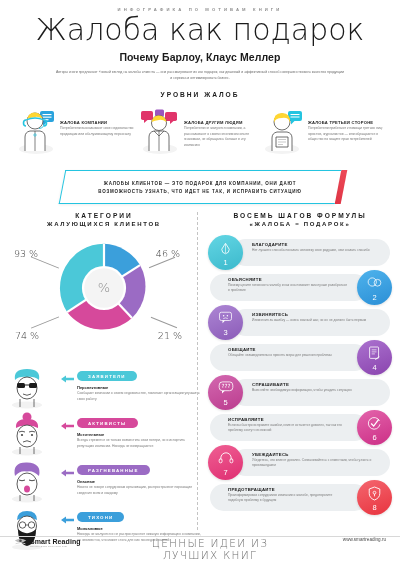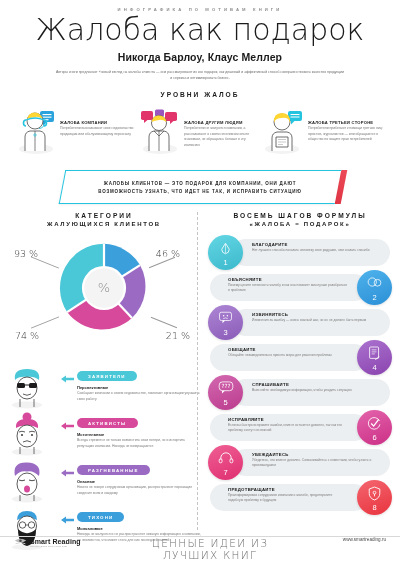--- a/index.html
+++ b/index.html
@@ -101,21 +101,21 @@
     display: flex; align-items: center; justify-content: center;
     font-size: 13px; color: #8d8d8d; font-weight: 300;
     font-family: "DejaVu Sans", sans-serif;
   }
   .pct {
     position: absolute; font-size: 9.5px; font-weight: 300; color: #3a3a3a;
     font-family: "DejaVu Sans", sans-serif;
   }
   .pct-37 { left: 8px;  top: 10px; }
   .pct-14 { right: 22px; top: 10px; }
-  .pct-21 { right: 12px; top: 92px; }
+  .pct-21 { right: 20px; top: 92px; }
   .pct-28 { left: 9px;  top: 92px; }
   .leader { position: absolute; background: #9a9a9a; height: .7px; }
 
   
   .cats { margin-top: 4px; }
   .cat { display: flex; align-items: flex-start; gap: 3px; height: 47px; }
   .cat-art { width: 52px; flex: 0 0 52px; position: relative; padding-top: 3px; }
   .cat-arrow { width: 13px; flex: 0 0 13px; padding-top: 7px; }
   .cat-body { flex: 1; padding-top: 2px; }
   .pill {
@@ -173,21 +173,21 @@
   }
   .foot-url { width: 90px; text-align: right; font-size: 4.6px; color: #4a4a4a; }
 </style>
 </head>
 <body>
 
 <div class="page">
 
   <div class="kicker">ИНФОГРАФИКА ПО МОТИВАМ КНИГИ</div>
   <h1 class="title">Жалоба как подарок</h1>
-  <div class="authors">Никогда Барлоу, Клаус Меллер</div>
+  <div class="authors">Почему Барлоу, Клаус Меллер</div>
   <div class="lead">Авторы книги предлагают «новый взгляд на жалобы клиента — они рассматривают их как подарок, как дешевый и эффективный способ совершенствовать качество продукции и сервиса и оптимизировать бизнес.</div>
 
   <div style="margin-top:10px" class="sec-title">УРОВНИ ЖАЛОБ</div>
 
   <div class="levels">
 
     <div class="level">
       <div class="level-art">
         <svg width="40" height="46" viewBox="0 0 40 46">
           <ellipse cx="20" cy="40" rx="17" ry="5" fill="#f3f3f3"></ellipse>

